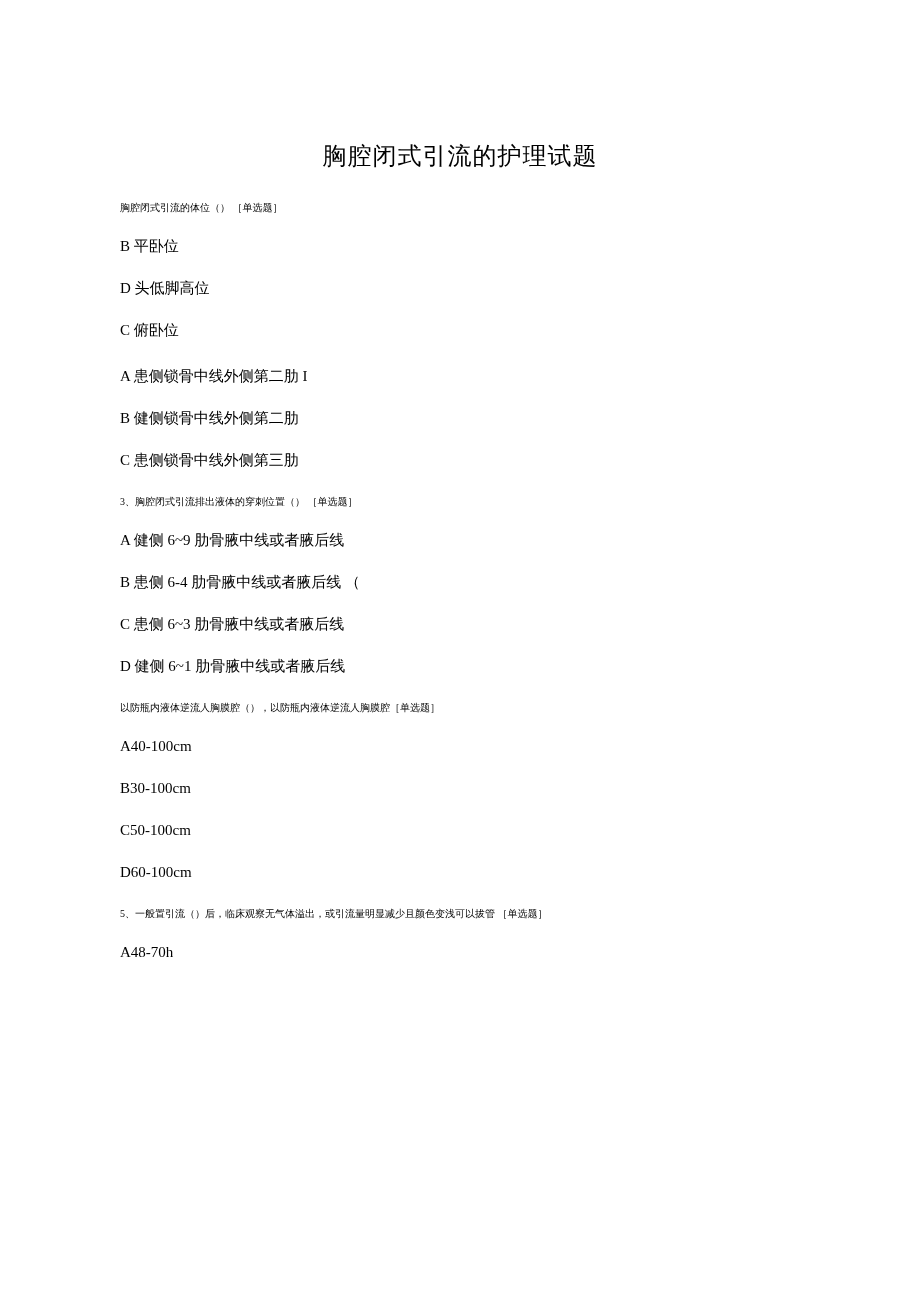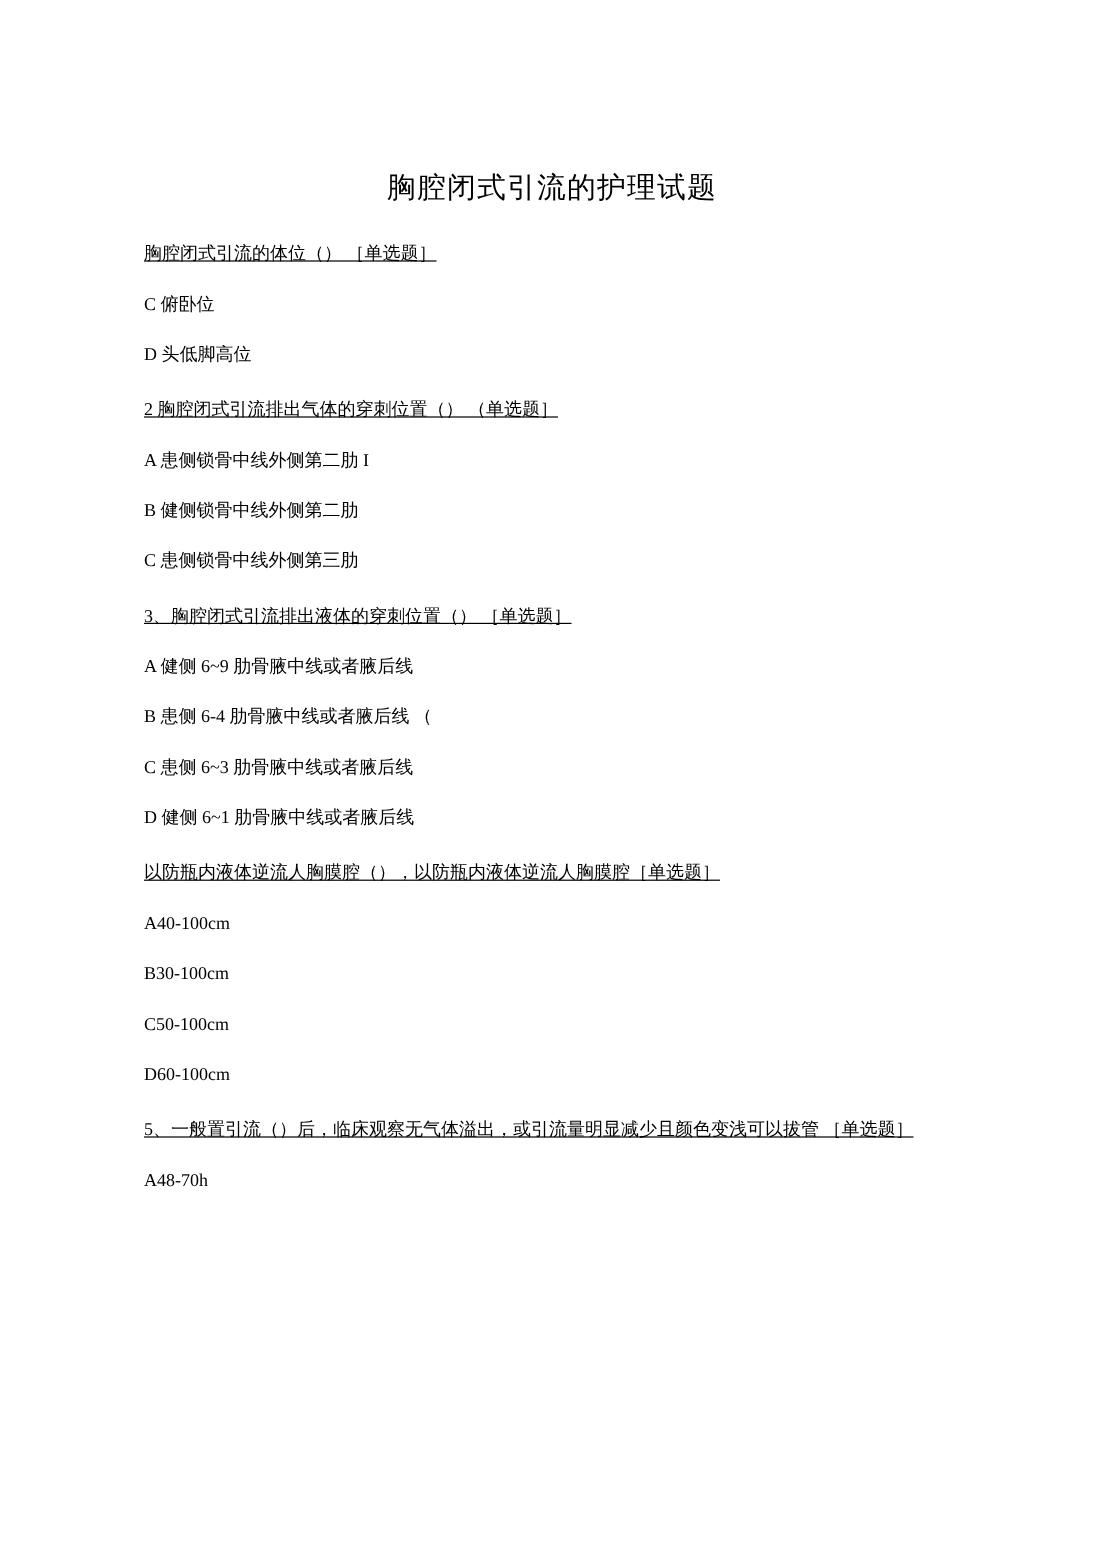--- a/index.html
+++ b/index.html
@@ -16,47 +16,46 @@
       color: #000000;
     }
     .title {
       text-align: center;
       font-size: 24px;
       font-weight: normal;
       margin-bottom: 28px;
       letter-spacing: 1px;
     }
     .question-stem {
-      font-size: 15px;
+      font-size: 10px;
       line-height: 1.6;
       margin-bottom: 18px;
-      text-decoration: underline;
     }
     .option {
       font-size: 15px;
       line-height: 1.6;
       margin-bottom: 18px;
     }
     .question-block {
       margin-bottom: 22px;
     }
   </style>
 </head>
 <body>
 
 <h1 class="title">胸腔闭式引流的护理试题</h1>
 
 <div class="question-block">
   <div class="question-stem">胸腔闭式引流的体位（） ［单选题］</div>
+  <div class="option">B 平卧位</div>
+  <div class="option">D 头低脚高位</div>
   <div class="option">C 俯卧位</div>
-  <div class="option">D 头低脚高位</div>
 </div>
 
 <div class="question-block">
-  <div class="question-stem">2 胸腔闭式引流排出气体的穿刺位置（） （单选题］</div>
   <div class="option">A 患侧锁骨中线外侧第二肋 I</div>
   <div class="option">B 健侧锁骨中线外侧第二肋</div>
   <div class="option">C 患侧锁骨中线外侧第三肋</div>
 </div>
 
 <div class="question-block">
   <div class="question-stem">3、胸腔闭式引流排出液体的穿刺位置（） ［单选题］</div>
   <div class="option">A 健侧 6~9 肋骨腋中线或者腋后线</div>
   <div class="option"><span>B 患侧 6-4 肋骨腋中线或者腋后线 （</span></div>
   <div class="option">C 患侧 6~3 肋骨腋中线或者腋后线</div>

